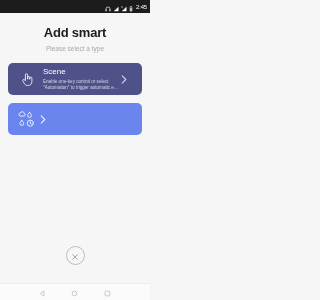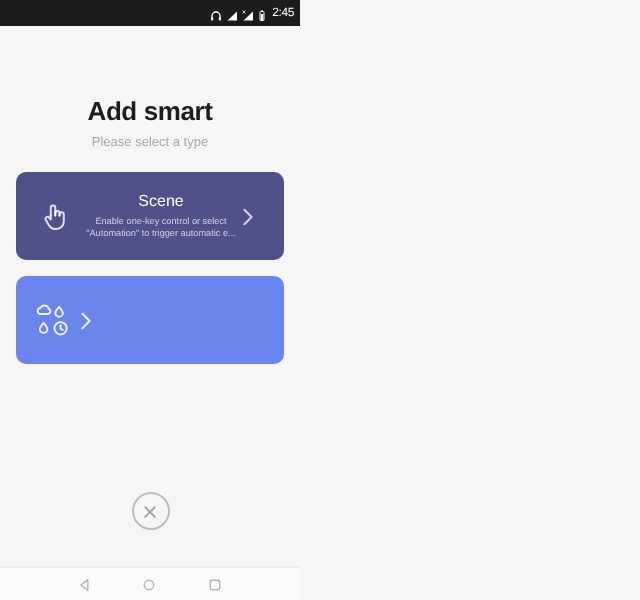--- a/index.html
+++ b/index.html
@@ -18,39 +18,38 @@
     display:flex; align-items:center; justify-content:flex-end;
     padding-right:3px; gap:2px;
   }
   .st-icon{ display:block; }
   .st-time{
     color:#ffffff; font-size:6px; line-height:6px;
     letter-spacing:-0.2px; margin-left:1px;
   }
 
   
-  .header{ padding-top:12px; text-align:center;margin-top:23px; }
+  .header{ padding-top:12px; text-align:center; }
   .title{
     font-size:13px; font-weight:bold; color:#1d1d1d;
     letter-spacing:-0.2px;
   }
   .subtitle{
     font-size:6.5px; color:#a8a8a8; margin-top:5px;
   }
 
   
   .cards{ margin-top:11px; padding:0 8px; }
   .card{
     position:relative;
-    height:44px;
+    height:32px;
     border-radius:5px;
     display:flex; align-items:center;
     padding:0 14px 0 7px;
     overflow:hidden;
-    text-align:center;
   }
   .card-scene{ background:#4e5289; }
   .card-automation{ background:#6b85ee; margin-top:8px; }
 
   .card-icon{
     width:24px; height:24px;
     flex:0 0 24px;
     display:flex; align-items:center; justify-content:center;
   }
   .card-body{

